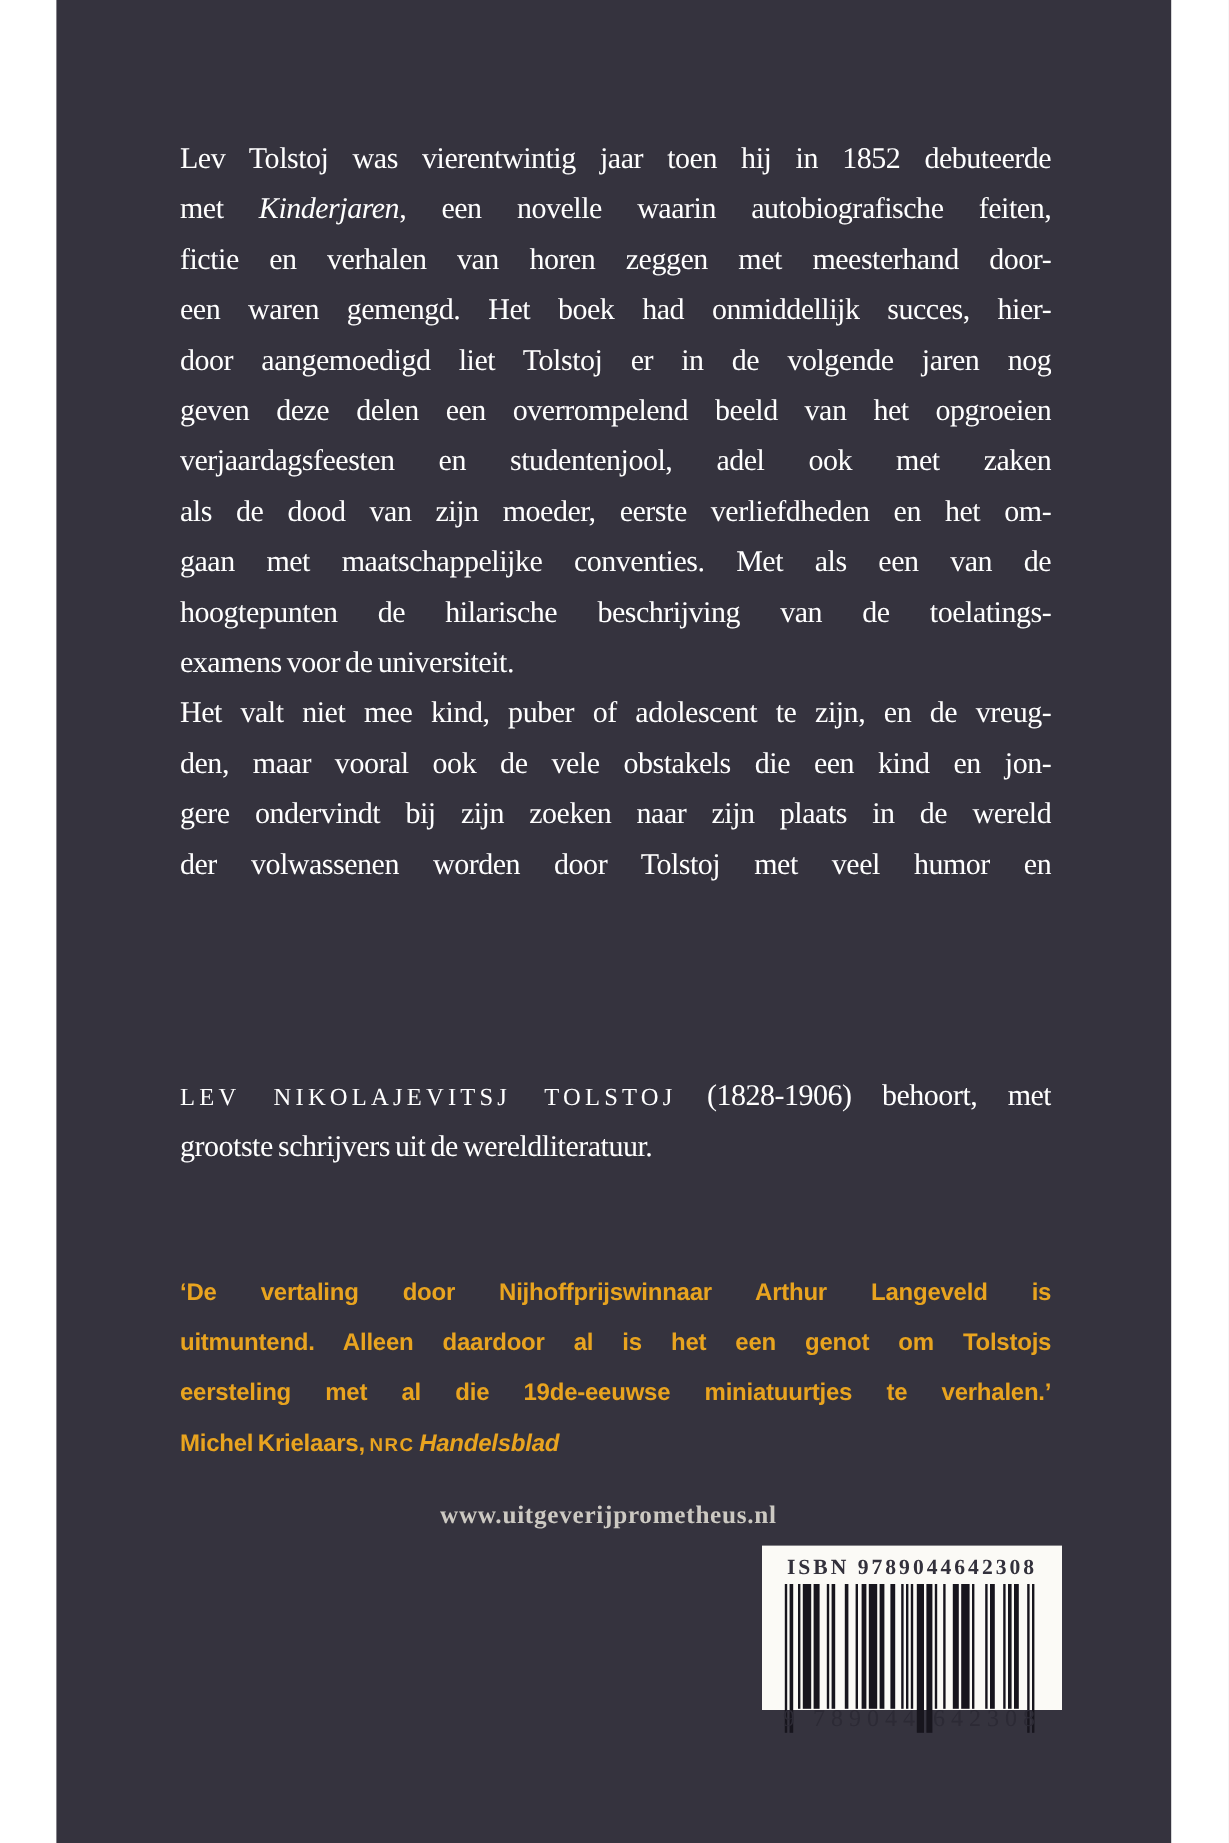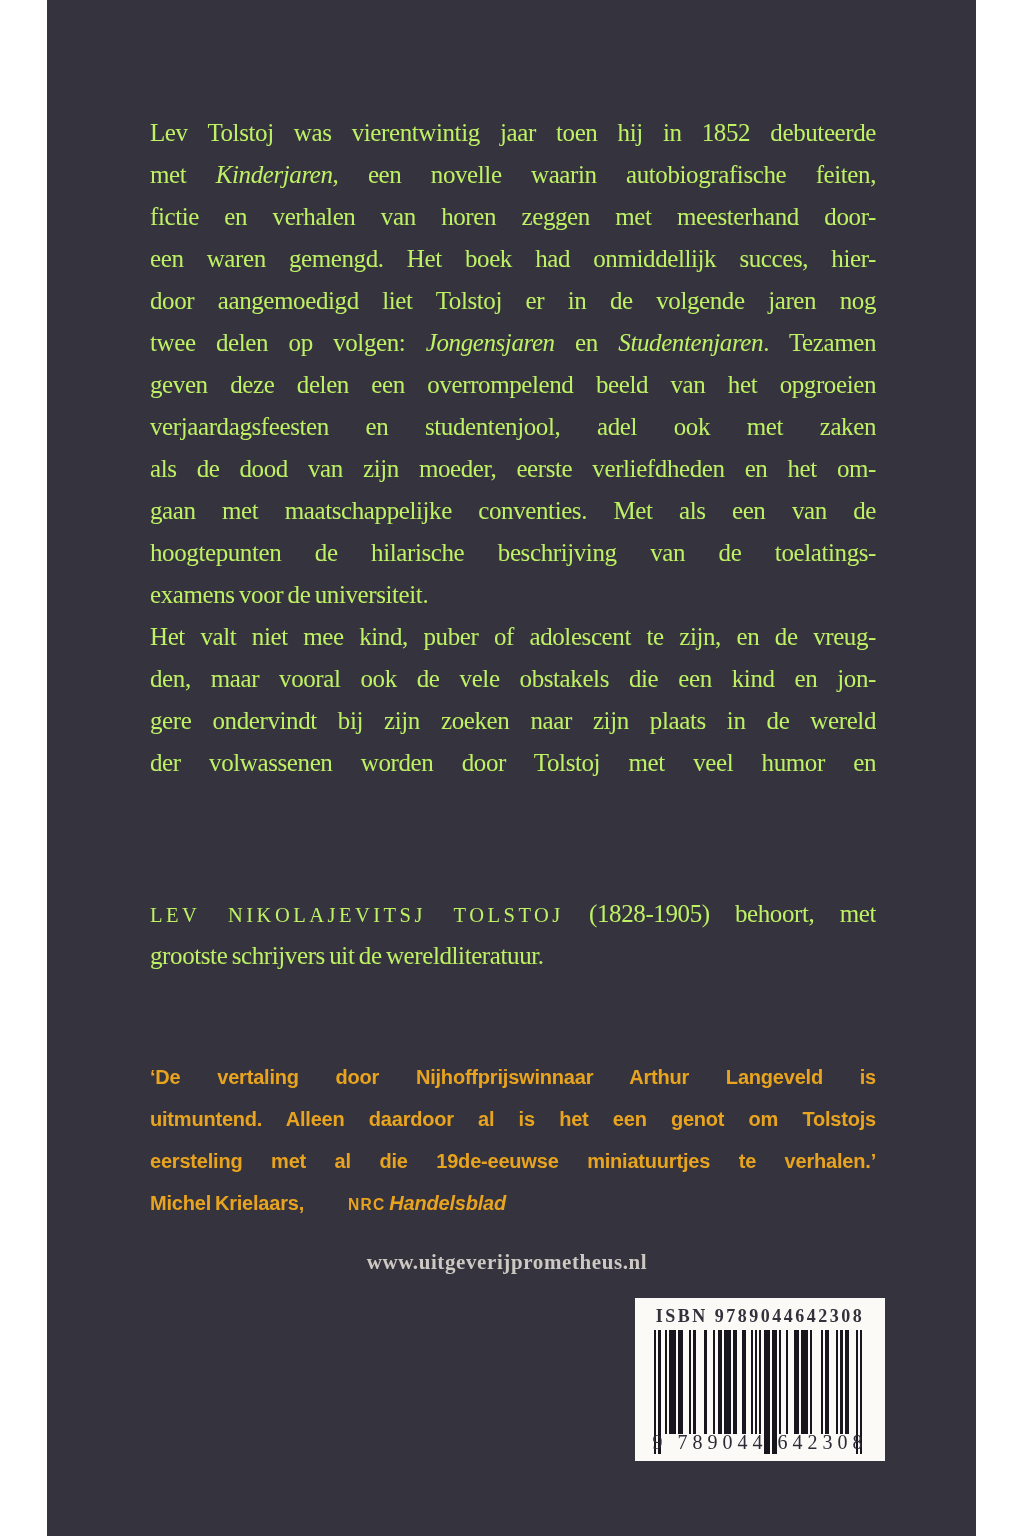--- a/index.html
+++ b/index.html
@@ -29,58 +29,57 @@
     line-height: 42px;
     text-align: justify;
     text-align-last: left;
     overflow: hidden;
     white-space: normal;
   }
   .line.stretch { text-align-last: justify; }
 
   .blurb .line, .bio .line {
     font-size: 25px;
-    color: #bef264;
+    color: #ffffff;
     letter-spacing: -0.4px;
     word-spacing: -1.5px;
   }
   .it { font-style: italic; }
   .sc {
     font-size: 0.82em;
     letter-spacing: 0.17em;
   }
   .quote .line {
     font-family: "Liberation Sans", sans-serif;
     font-weight: bold;
     font-size: 20px;
     color: #e9a41f;
     letter-spacing: -0.2px;
     word-spacing: -1.5px;
   }
-  .sc2 { font-size: 0.78em; letter-spacing: 0.08em; margin-left: 40px; }
+  .sc2 { font-size: 0.78em; letter-spacing: 0.08em; }
 
   .site-line {
     position: absolute;
     left: 103px; top: 1250px;
     width: 714px;
     text-align: center;
     font-size: 21px;
     font-weight: bold;
     color: #ccc9c2;
     letter-spacing: 0.6px;
   }
 
   .barcode-box {
     position: absolute;
     left: 588px; top: 1288px;
-    width: 250px; height: 163px;
+    width: 250px; height: 137px;
     background: #fbfaf6;
     box-sizing: border-box;
     padding-top: 7px;
-    margin-top: 10px;
   }
   .isbn-line {
     text-align: center;
     font-size: 18px;
     font-weight: bold;
     color: #33313c;
     letter-spacing: 2.5px;
     line-height: 22px;
   }
   .bars-wrap {
@@ -112,35 +111,34 @@
 <body>
 
 <div class="cover">
 
   <div class="text-col blurb">
       <div class="line stretch"><span>Lev Tolstoj was vierentwintig jaar toen hij in 1852 debuteerde</span></div>
       <div class="line stretch"><span>met </span><span class="it">Kinderjaren</span><span>, een novelle waarin autobiografische feiten,</span></div>
       <div class="line stretch"><span>fictie en verhalen van horen zeggen met meesterhand door-</span></div>
       <div class="line stretch"><span>een waren gemengd. Het boek had onmiddellijk succes, hier-</span></div>
       <div class="line stretch"><span>door aangemoedigd liet Tolstoj er in de volgende jaren nog</span></div>
-      <div class="line stretch"><span>twee delen op volgen: </span><span class="it">Jongensjaren</span><span> en </span><span class="it">Studentenjaren</span><span>. Tezamen</span></div>
       <div class="line stretch"><span>geven deze delen een overrompelend beeld van het opgroeien</span></div>
       <div class="line stretch"><span>verjaardagsfeesten en studentenjool, adel ook met zaken</span></div>
       <div class="line stretch"><span>als de dood van zijn moeder, eerste verliefdheden en het om-</span></div>
       <div class="line stretch"><span>gaan met maatschappelijke conventies. Met als een van de</span></div>
       <div class="line stretch"><span>hoogtepunten de hilarische beschrijving van de toelatings-</span></div>
       <div class="line"><span>examens voor de universiteit.</span></div>
       <div class="line stretch"><span>Het valt niet mee kind, puber of adolescent te zijn, en de vreug-</span></div>
       <div class="line stretch"><span>den, maar vooral ook de vele obstakels die een kind en jon-</span></div>
       <div class="line stretch"><span>gere ondervindt bij zijn zoeken naar zijn plaats in de wereld</span></div>
       <div class="line stretch"><span>der volwassenen worden door Tolstoj met veel humor en</span></div>
     </div>
 
   <div class="text-col bio">
-      <div class="line stretch"><span class="sc">LEV NIKOLAJEVITSJ TOLSTOJ</span><span> (1828-1905) behoort, met</span></div>
+      <div class="line stretch"><span class="sc">LEV NIKOLAJEVITSJ TOLSTOJ</span><span> (1828-1906) behoort, met</span></div>
       <div class="line"><span>grootste schrijvers uit de wereldliteratuur.</span></div>
     </div>
 
   <div class="text-col quote">
       <div class="line stretch"><span>‘De vertaling door Nijhoffprijswinnaar Arthur Langeveld is</span></div>
       <div class="line stretch"><span>uitmuntend. Alleen daardoor al is het een genot om Tolstojs</span></div>
       <div class="line stretch"><span>eersteling met al die 19de-eeuwse miniatuurtjes te verhalen.’</span></div>
       <div class="line"><span>Michel Krielaars, </span><span class="sc2">NRC</span><span> </span><span class="it">Handelsblad</span></div>
     </div>
 

